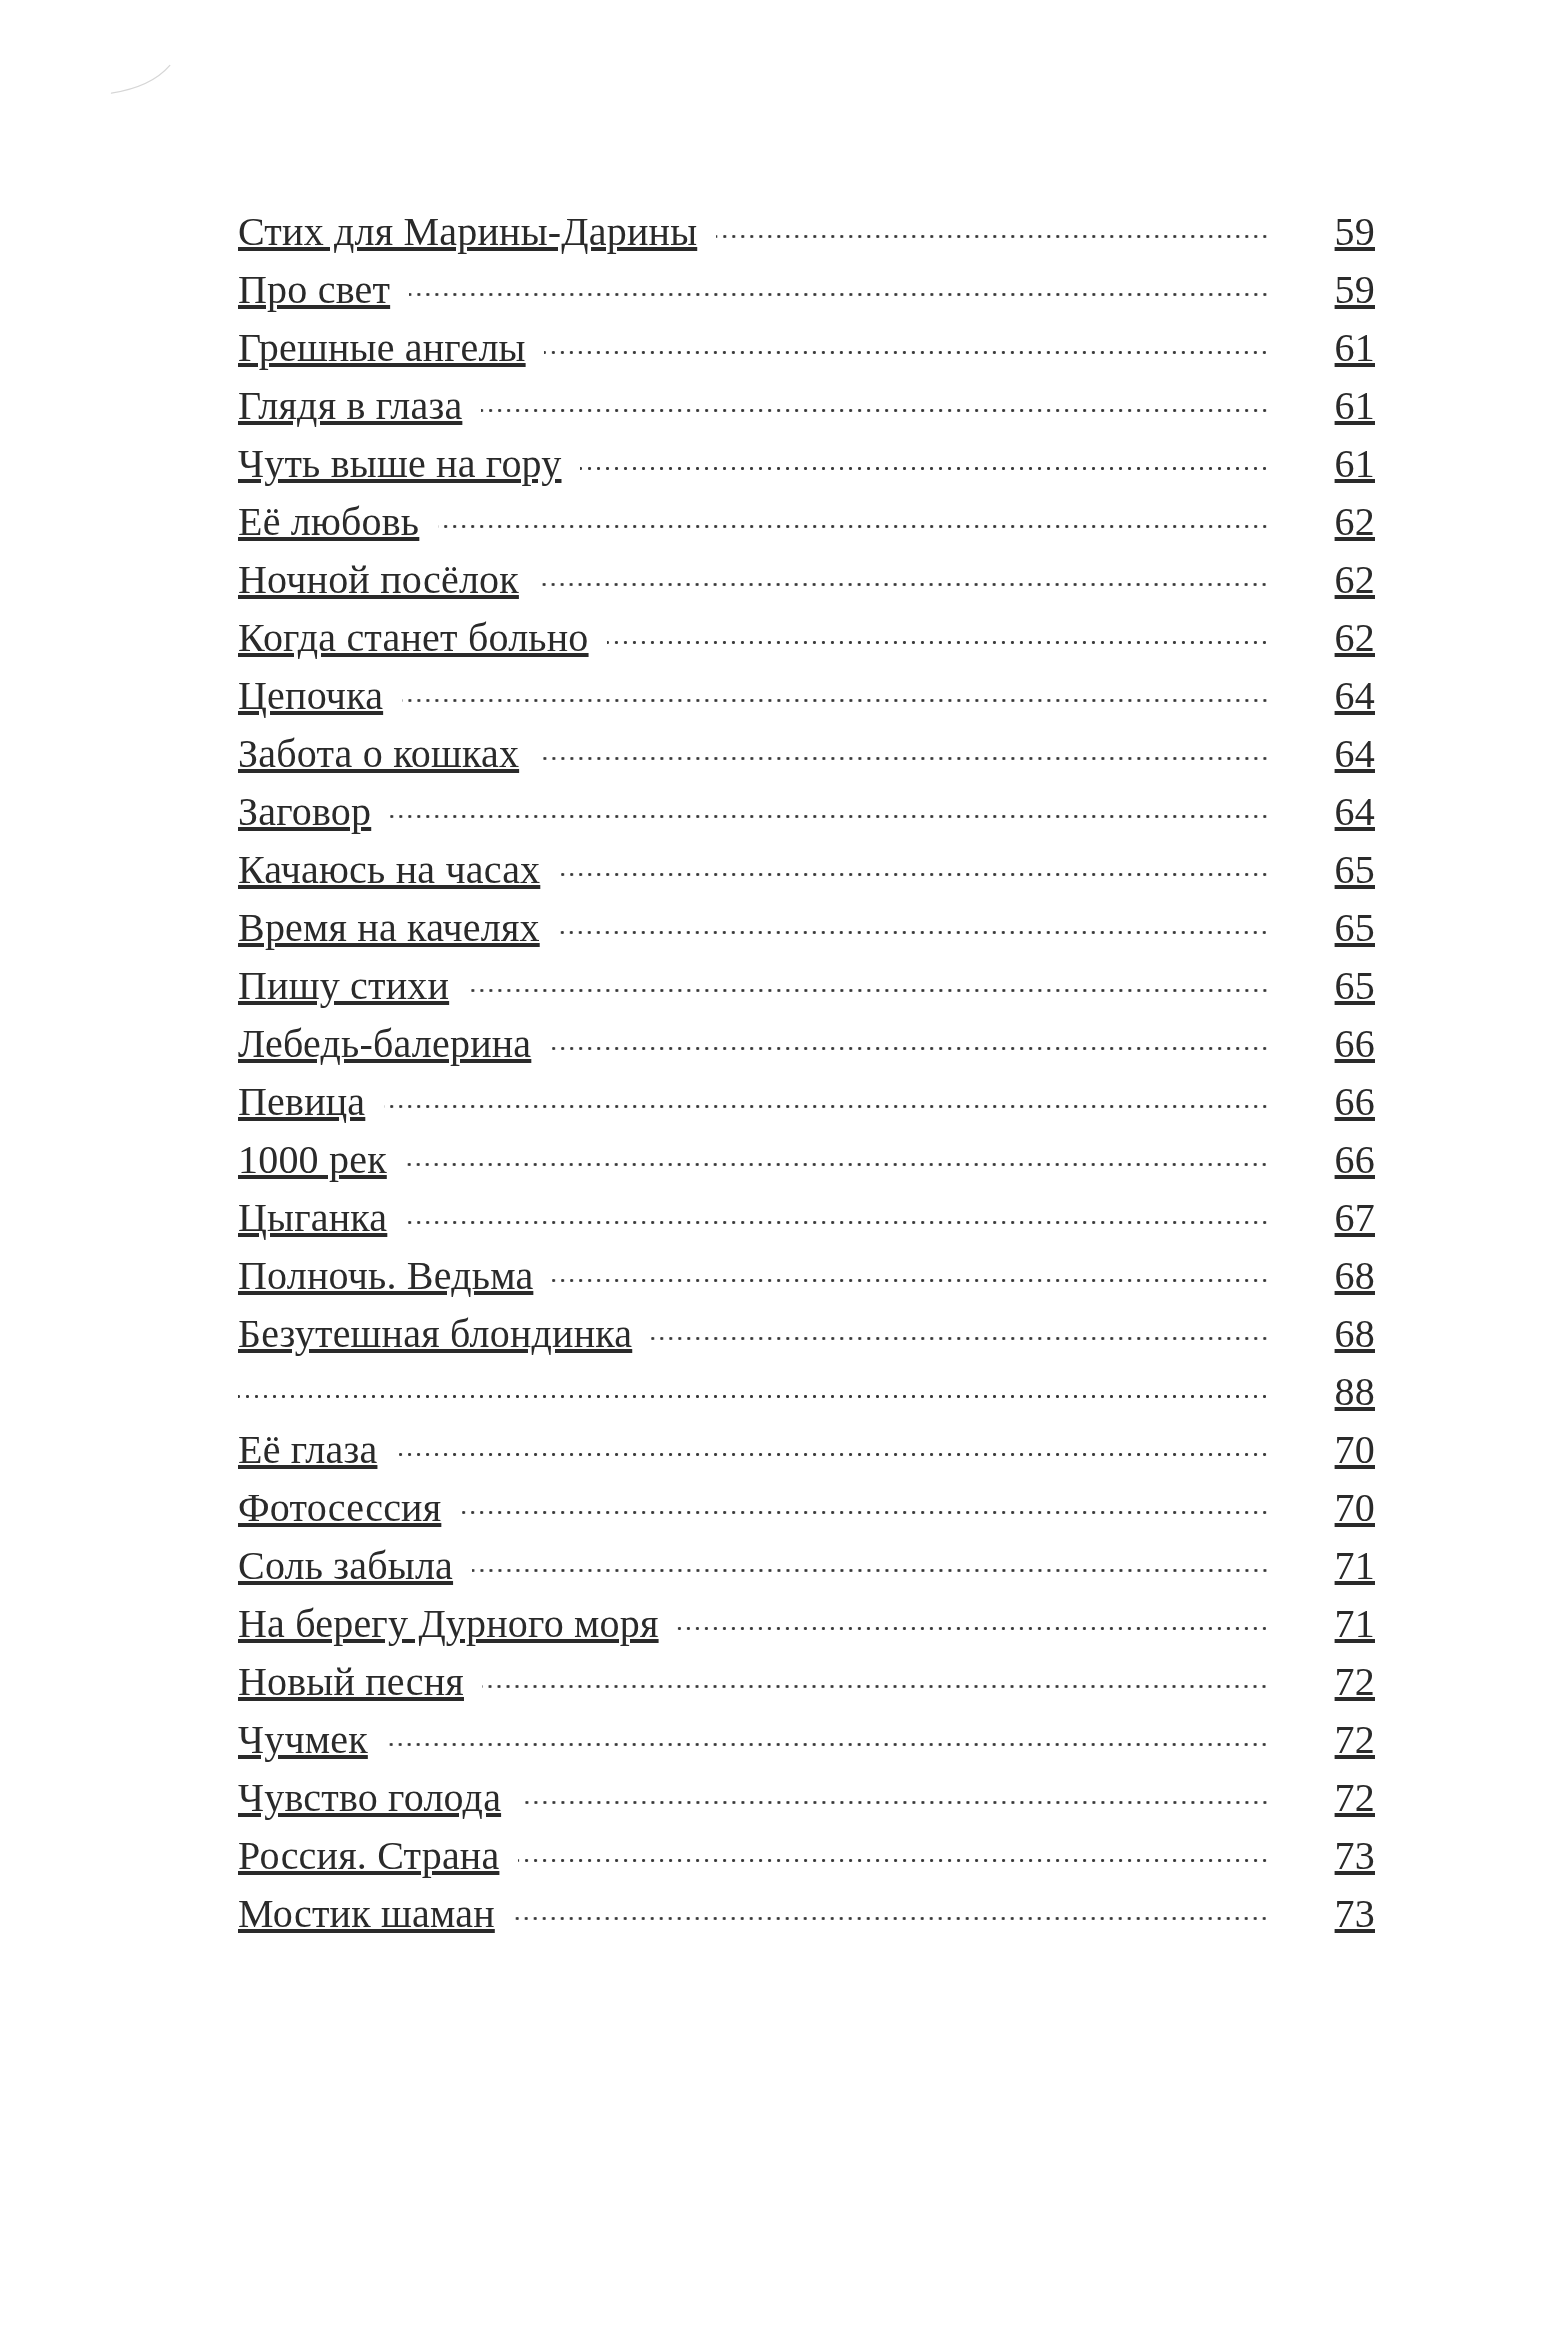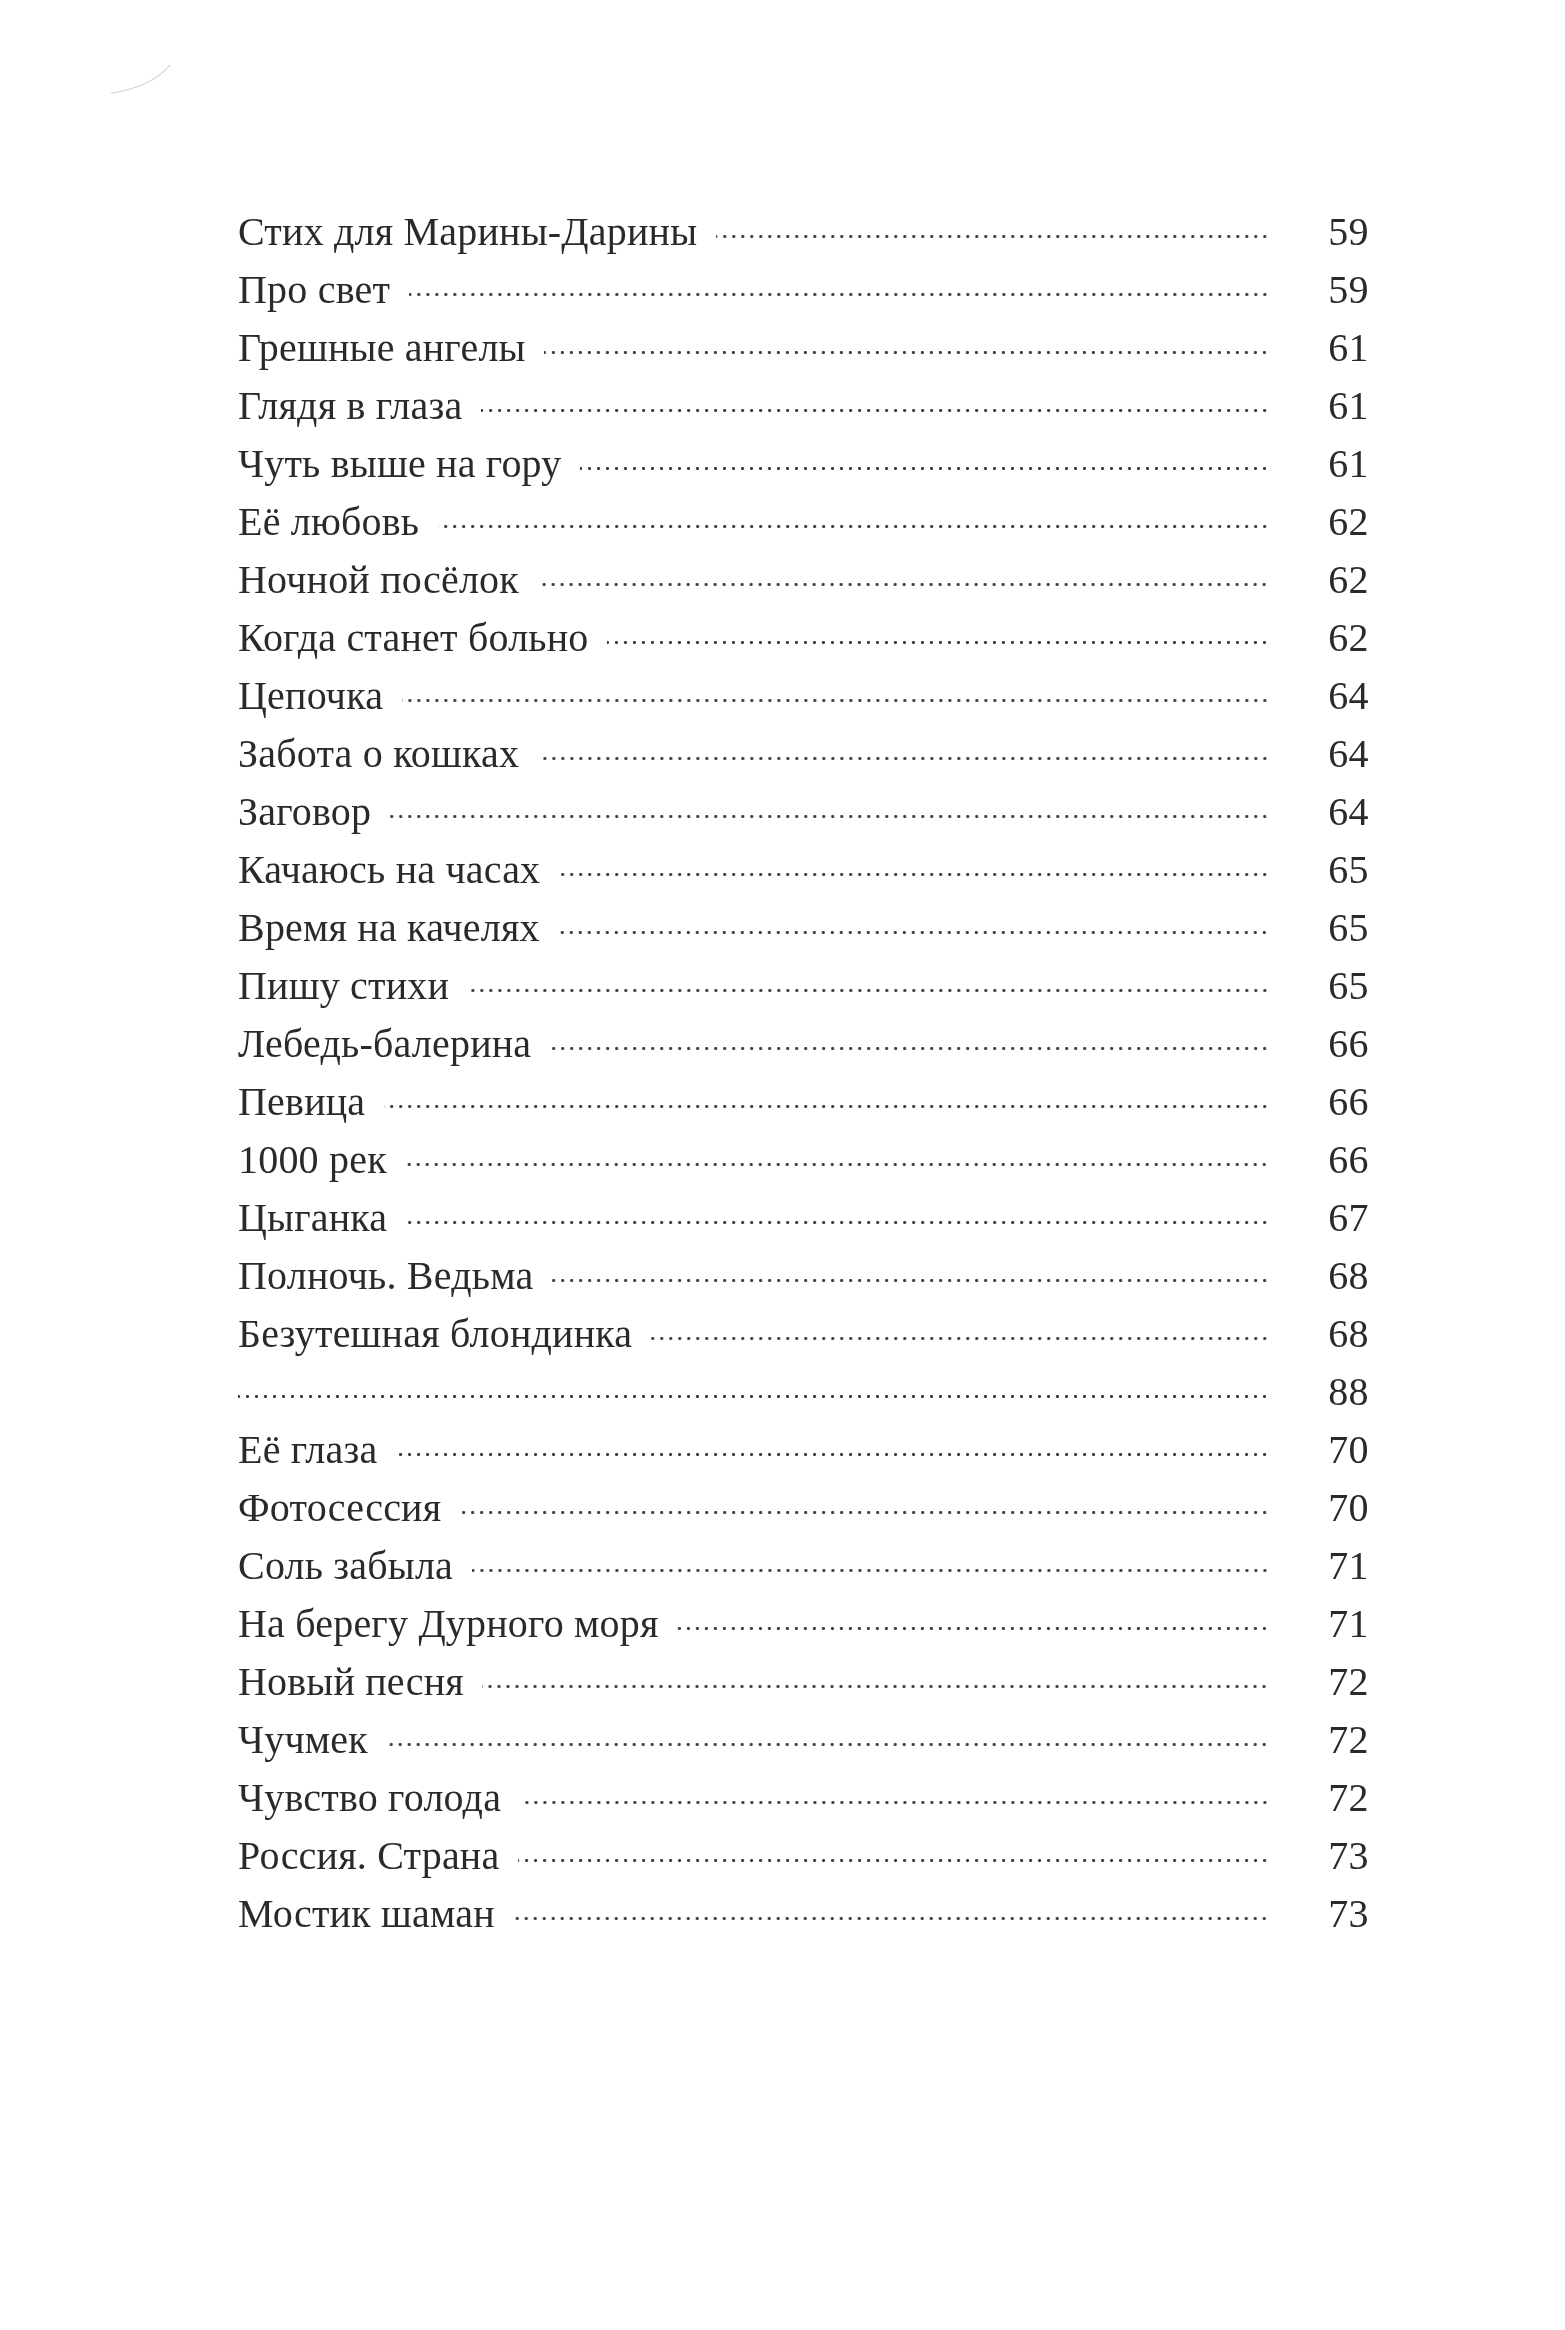--- a/index.html
+++ b/index.html
@@ -31,20 +31,21 @@
       padding: 0;
       list-style: none;
     }
     .toc-row {
       display: flex;
       align-items: baseline;
       height: 58px;
       font-size: 40px;
       line-height: 58px;
       letter-spacing: 0.2px;
+      text-decoration: underline;
     }
     .toc-title {
       white-space: nowrap;
       flex: 0 0 auto;
       padding-right: 18.5px;
       font-stretch: condensed;
       transform-origin: left center;
     }
     .toc-leader {
       flex: 1 1 auto;
@@ -60,21 +61,21 @@
       bottom: 6.8px;
       height: 2.9px;
       background-image: radial-gradient(circle, #3a3a3a 1.3px, transparent 1.6px);
       background-size: 9px 2.9px;
       background-repeat: repeat-x;
       background-position: right center;
     }
     .toc-page {
       flex: 0 0 auto;
       width: 53px;
-      text-align: center;
+      text-align: right;
       white-space: nowrap;
     }
   </style>
 </head>
 <body>
 
 <svg class="scan-mark" viewBox="0 0 150 80">
   <path d="M5 62 C 50 55, 95 40, 125 5" stroke="#d6d6d6" stroke-width="2.5" fill="none" stroke-linecap="round"></path>
 </svg>
 

